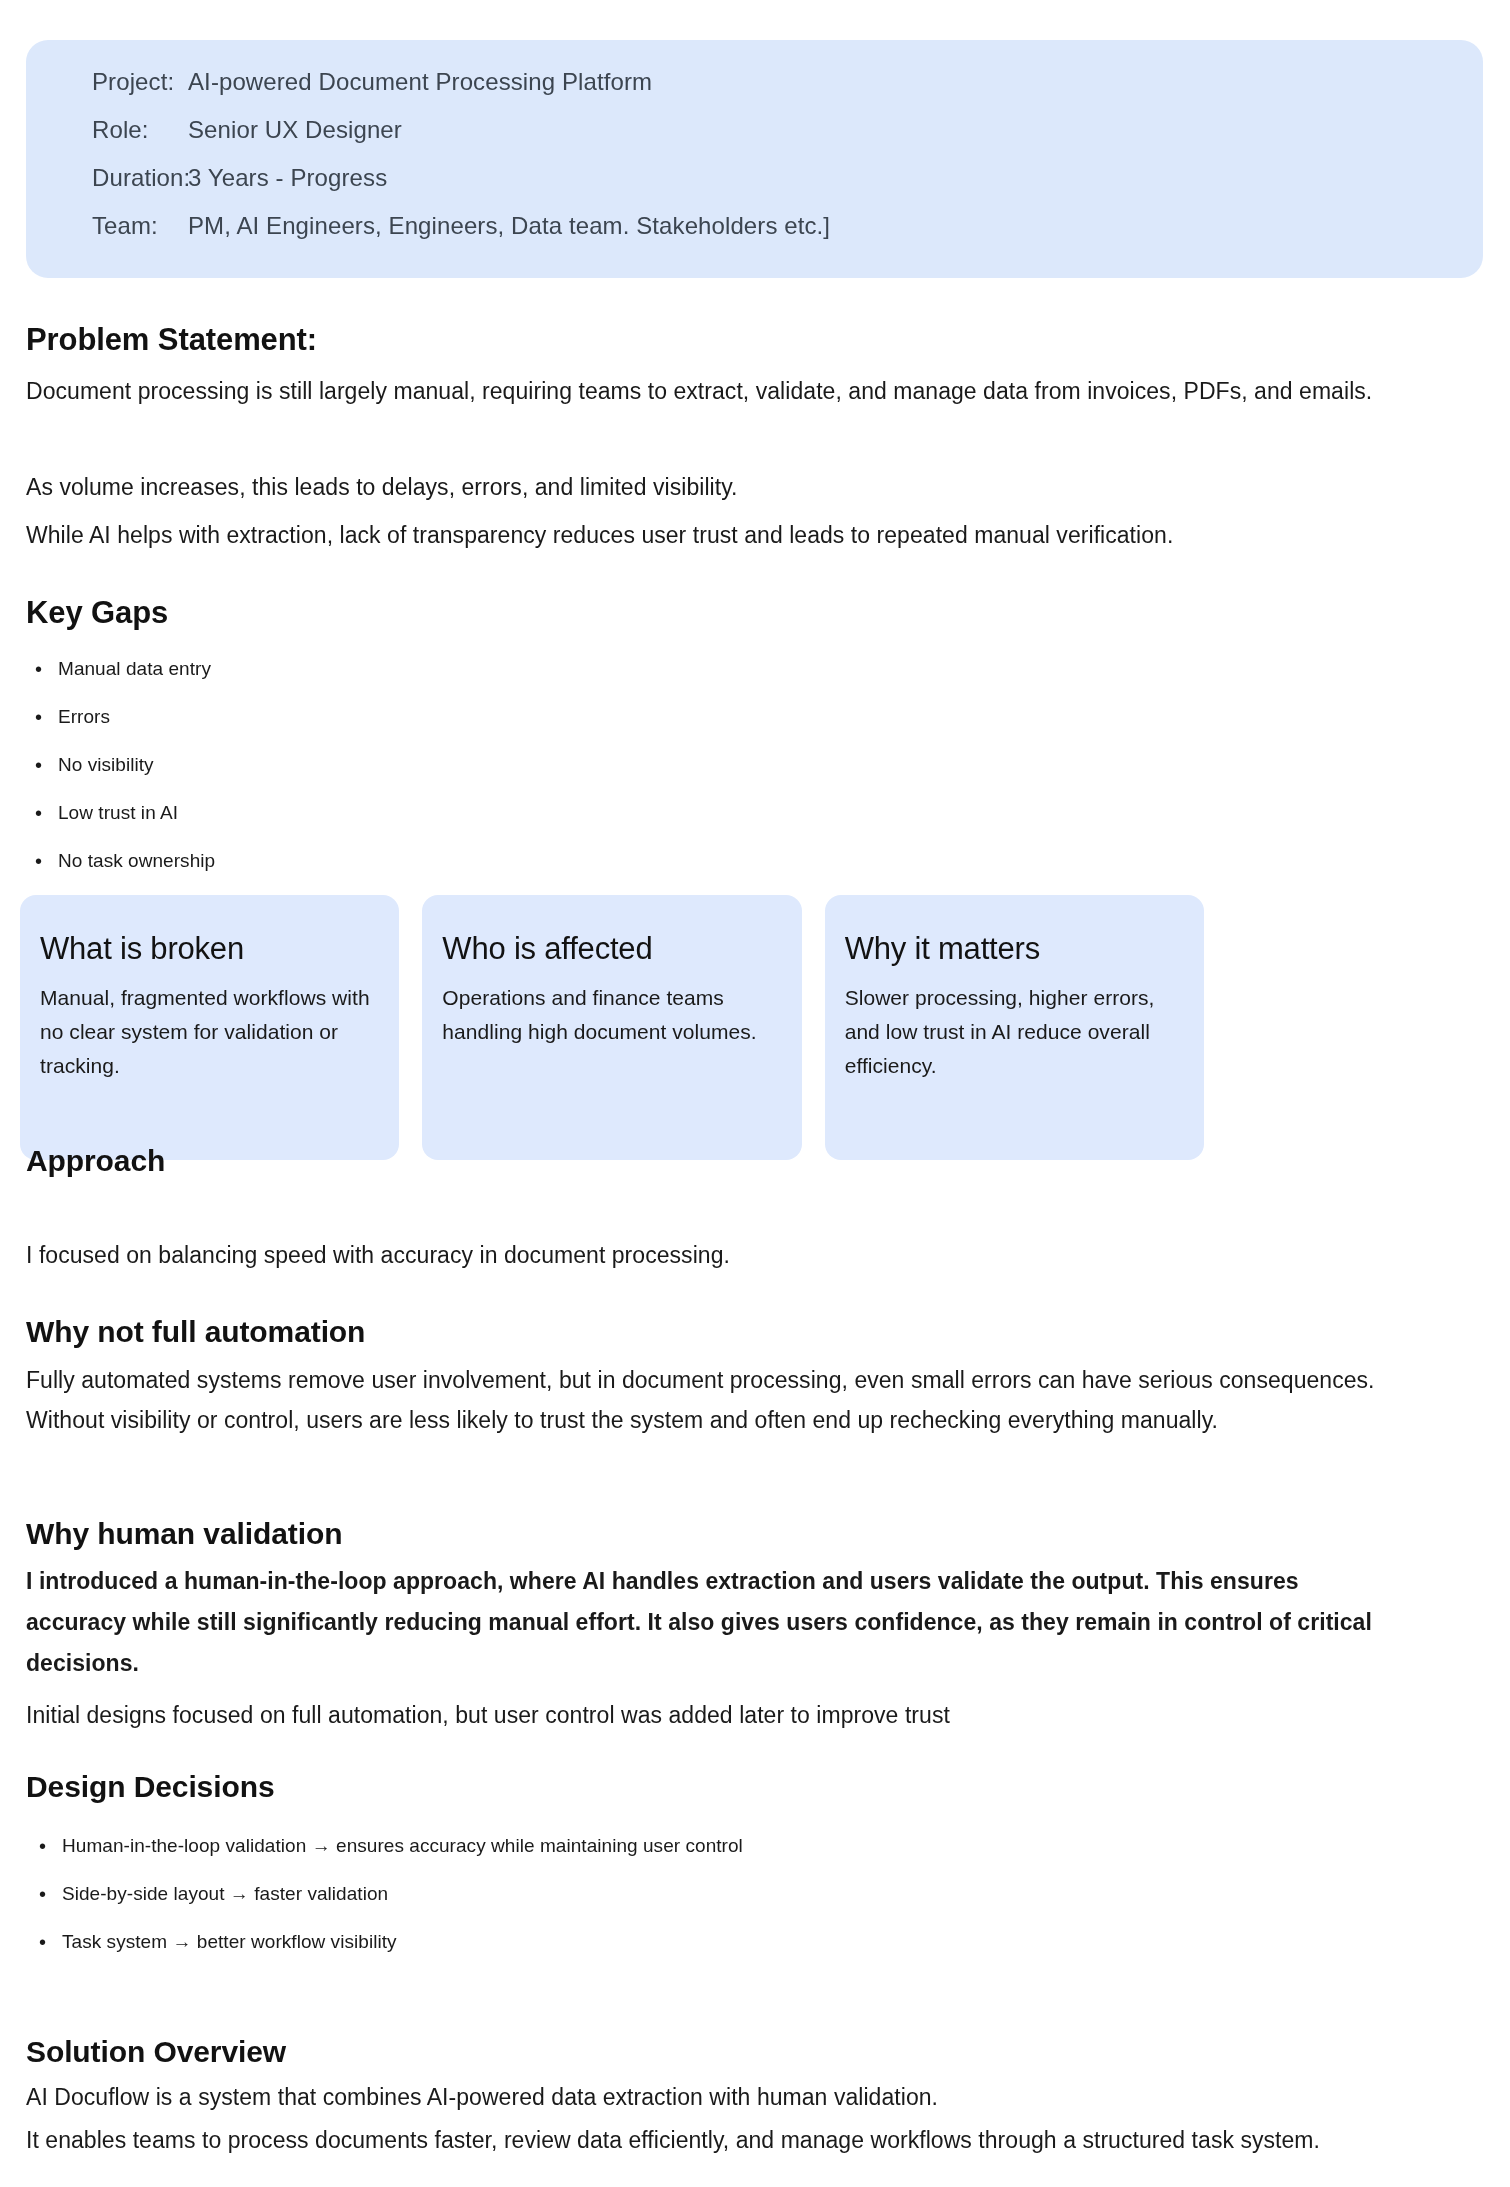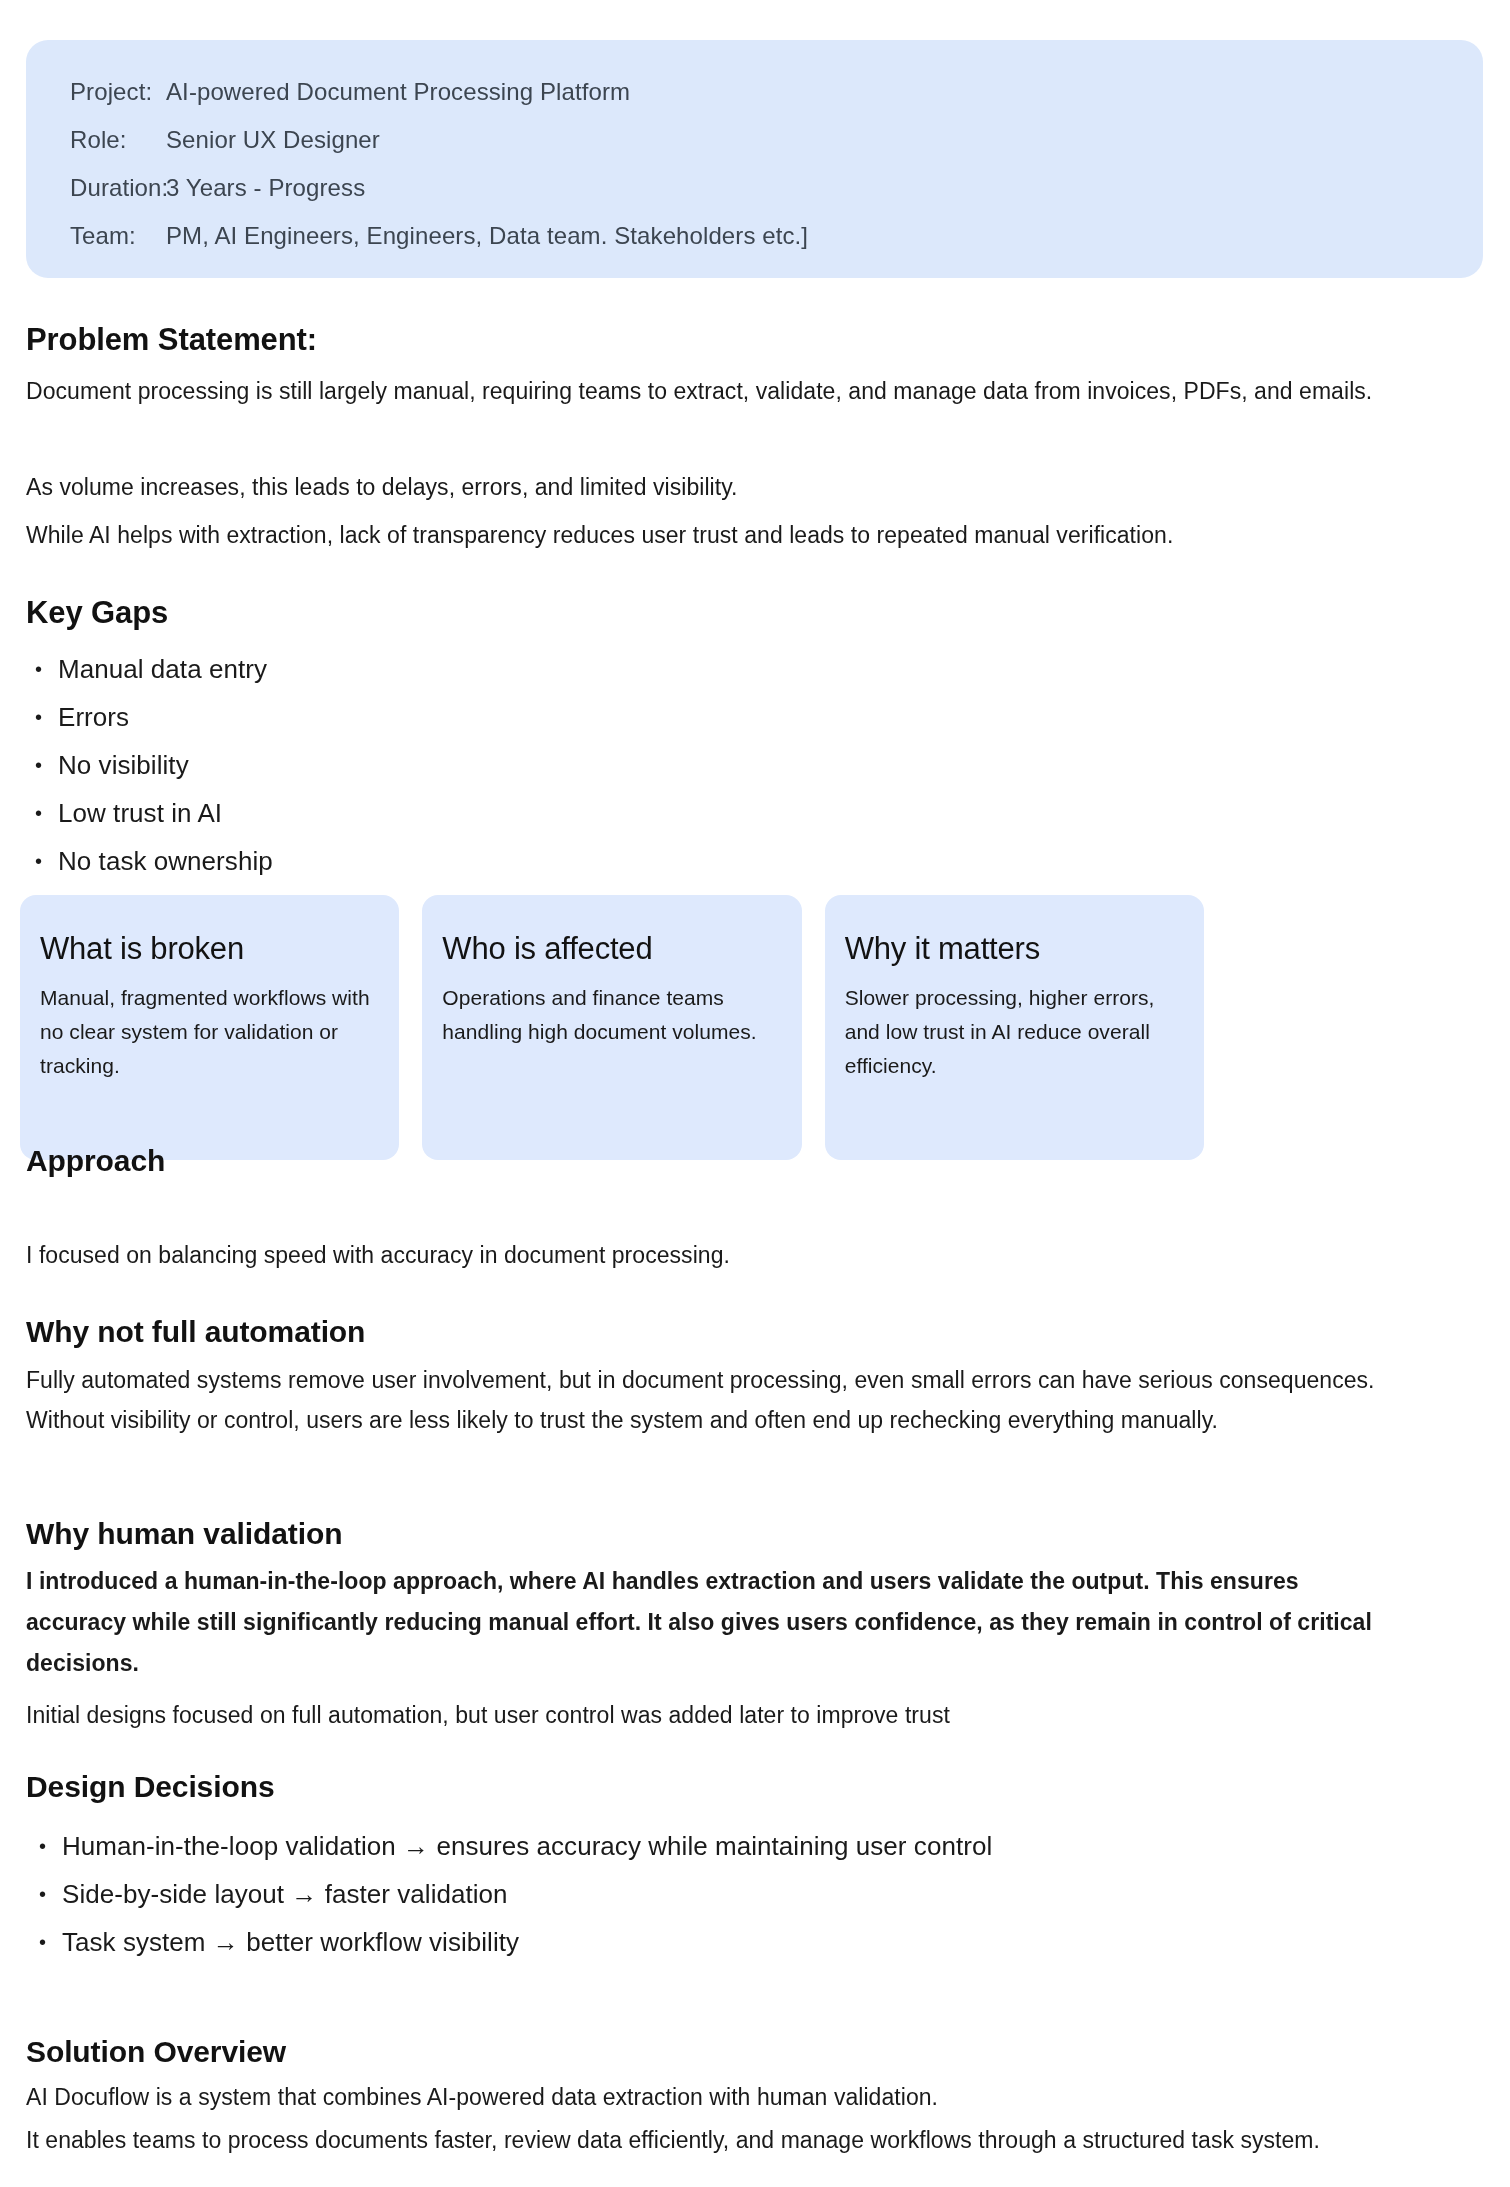--- a/index.html
+++ b/index.html
@@ -29,23 +29,23 @@
     top: 40px;
     width: 1457px;
     height: 238px;
     box-sizing: border-box;
     background: #dce8fb;
     border-radius: 22px;
     padding: 28px 0 0 0;
   }
   .meta-row {
     display: flex;
-    align-items: center;
+    align-items: flex-start;
     height: 48px;
-    padding-left: 44px;
+    padding-left: 66px;
   }
   .meta-label {
     width: 96px;
     flex: 0 0 96px;
     font-size: 24px;
     color: #3c4550;
     letter-spacing: .1px;
   }
   .meta-value {
     font-size: 24px;
@@ -74,21 +74,21 @@
   .abs { position: absolute; }
 
   
   ul.bullets {
     list-style: none;
     margin: 0;
     padding: 0;
   }
   ul.bullets li {
     position: relative;
-    font-size: 26px;
+    font-size: 19px;
     color: #1a1a1a;
     padding-left: 32px;
     height: 48px;
     line-height: 48px;
     letter-spacing: .05px;
   }
   ul.bullets li::before {
     content: "\2022";
     position: absolute;
     left: 9px;

